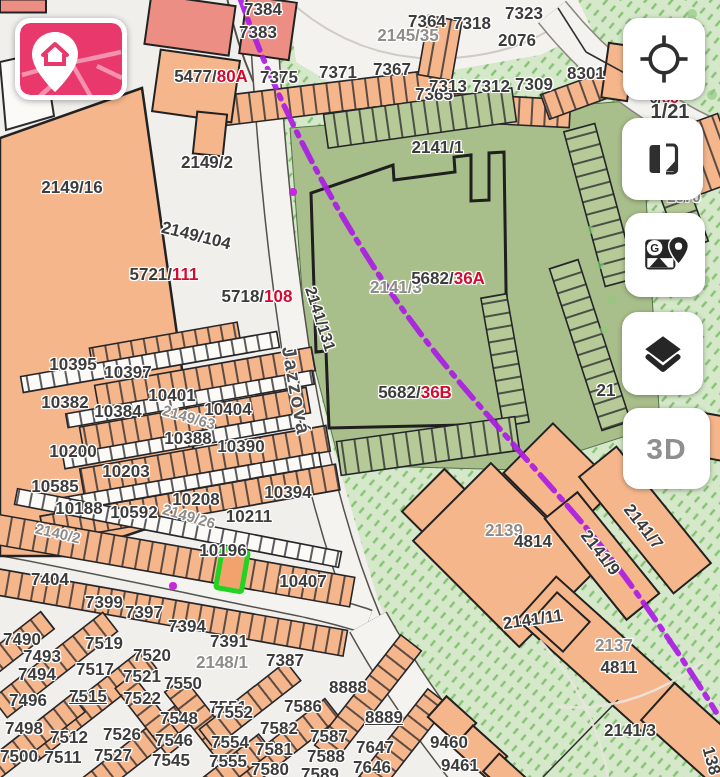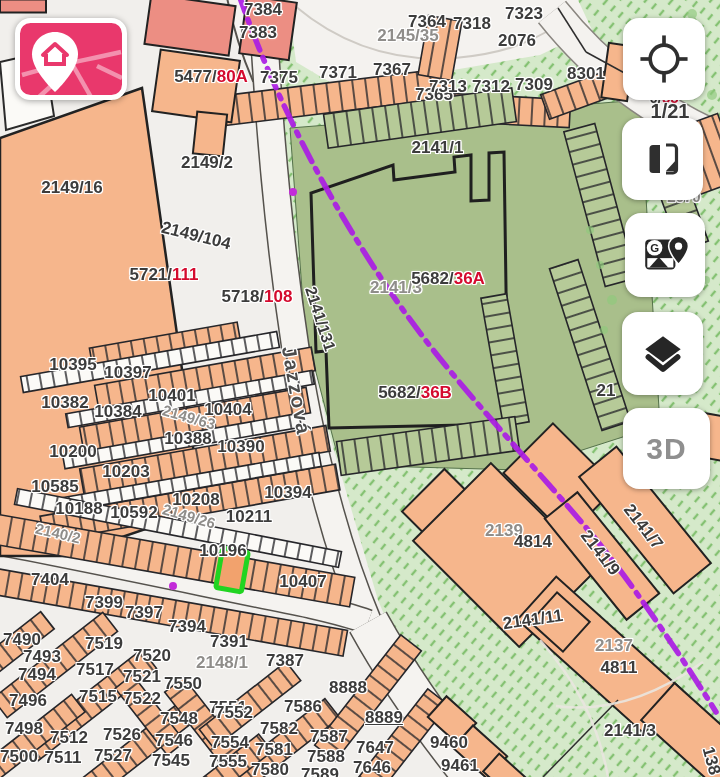--- a/index.html
+++ b/index.html
@@ -364,21 +364,21 @@
       <div class="lbl" style="left: 187px; top: 627px; transform: translate(-50%, -50%) rotate(0deg);"><span>7394</span></div>
       <div class="lbl" style="left: 229px; top: 642px; transform: translate(-50%, -50%) rotate(0deg);"><span>7391</span></div>
       <div class="lbl" style="left: 22px; top: 617px; transform: translate(-50%, -50%) rotate(0deg); margin-top: 23px;"><span>7490</span></div>
       <div class="lbl" style="left: 42px; top: 657px; transform: translate(-50%, -50%) rotate(0deg);"><span>7493</span></div>
       <div class="lbl" style="left: 37px; top: 675px; transform: translate(-50%, -50%) rotate(0deg);"><span>7494</span></div>
       <div class="lbl" style="left: 28px; top: 701px; transform: translate(-50%, -50%) rotate(0deg);"><span>7496</span></div>
       <div class="lbl" style="left: 24px; top: 729px; transform: translate(-50%, -50%) rotate(0deg);"><span>7498</span></div>
       <div class="lbl" style="left: 19px; top: 757px; transform: translate(-50%, -50%) rotate(0deg);"><span>7500</span></div>
       <div class="lbl" style="left: 63px; top: 758px; transform: translate(-50%, -50%) rotate(0deg);"><span>7511</span></div>
       <div class="lbl" style="left: 69px; top: 738px; transform: translate(-50%, -50%) rotate(0deg);"><span>7512</span></div>
-      <div class="lbl" style="left: 98px; top: 697px; transform: translate(-50%, -50%) rotate(0deg);"><span>7515</span></div>
+      <div class="lbl" style="left: 88px; top: 697px; transform: translate(-50%, -50%) rotate(0deg); text-decoration: underline;"><span>7515</span></div>
       <div class="lbl" style="left: 95px; top: 670px; transform: translate(-50%, -50%) rotate(0deg);"><span>7517</span></div>
       <div class="lbl" style="left: 104px; top: 644px; transform: translate(-50%, -50%) rotate(0deg);"><span>7519</span></div>
       <div class="lbl" style="left: 152px; top: 656px; transform: translate(-50%, -50%) rotate(0deg);"><span>7520</span></div>
       <div class="lbl" style="left: 142px; top: 677px; transform: translate(-50%, -50%) rotate(0deg);"><span>7521</span></div>
       <div class="lbl" style="left: 142px; top: 699px; transform: translate(-50%, -50%) rotate(0deg);"><span>7522</span></div>
       <div class="lbl" style="left: 122px; top: 735px; transform: translate(-50%, -50%) rotate(0deg);"><span>7526</span></div>
       <div class="lbl" style="left: 113px; top: 756px; transform: translate(-50%, -50%) rotate(0deg);"><span>7527</span></div>
       <div class="lbl" style="left: 183px; top: 684px; transform: translate(-50%, -50%) rotate(0deg);"><span>7550</span></div>
       <div class="lbl" style="left: 228px; top: 708px; transform: translate(-50%, -50%) rotate(0deg);"><span>7551</span></div>
       <div class="lbl" style="left: 234px; top: 713px; transform: translate(-50%, -50%) rotate(0deg);"><span>7552</span></div>

